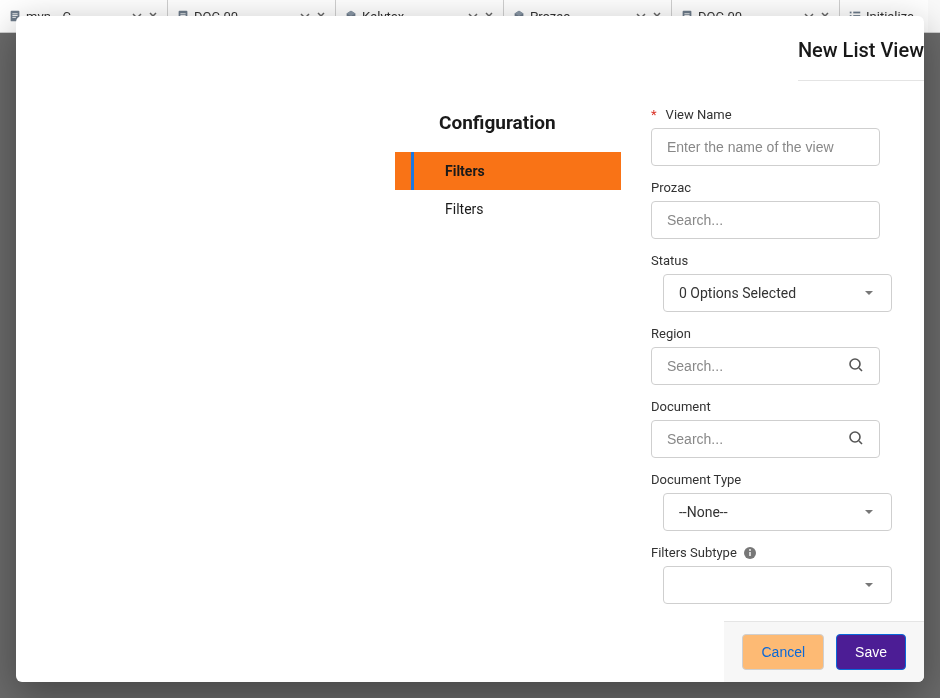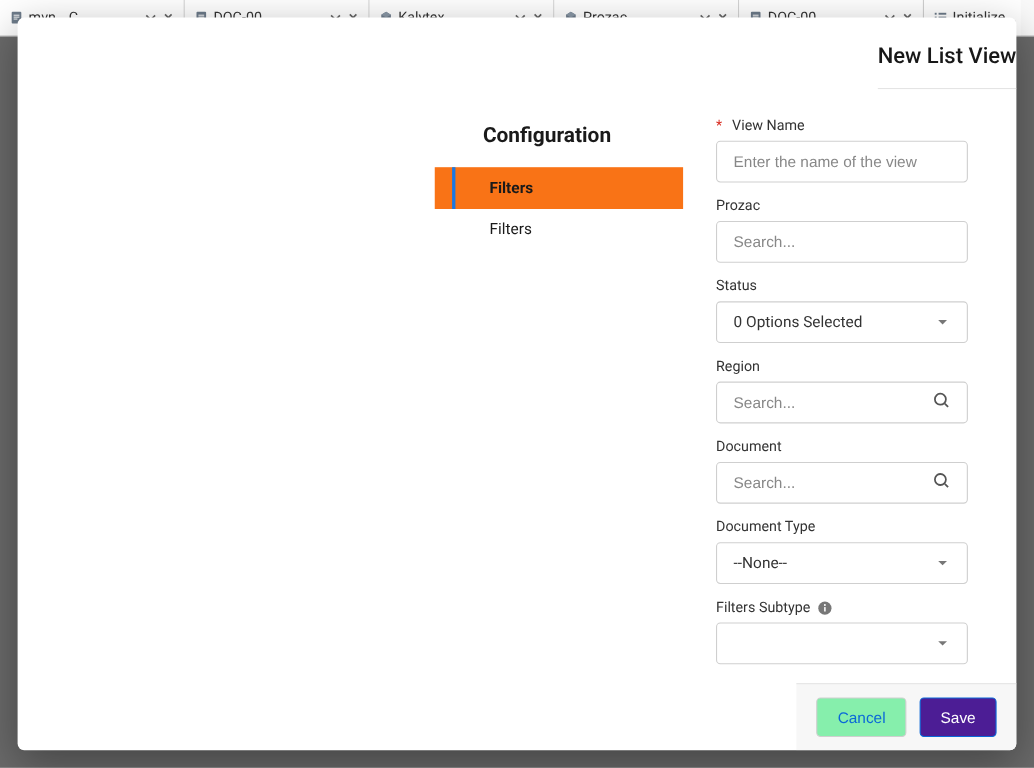--- a/index.html
+++ b/index.html
@@ -137,21 +137,21 @@
       padding: 0 15px;
       display: flex;
       align-items: center;
       justify-content: space-between;
     }
     .text-input::placeholder, .search-box input::placeholder { color: #888; }
     .text-input { outline:none; }
     .search-box input {
       border:none; outline:none; flex:1; font-size:14px; background:transparent;
     }
-    .select-box { cursor:pointer; }
+    .select-box { cursor:pointer;margin-left:12px; }
     .select-text { color:#333; }
     .placeholder-text { color:#888; }
     .dropdown-caret { width:14px; height:14px; fill:#777; }
     .search-icon-slot svg { width:16px; height:16px; stroke:#555; fill:none; }
 
     
     .modal-footer {
       background: #f7f7f7;
       border-top: 1px solid #e5e5e5;
       padding: 12px 18px;
@@ -160,21 +160,21 @@
       gap: 12px;
     }
     .btn {
       height: 36px;
       border-radius: 4px;
       padding: 0 18px;
       font-size: 14px;
       cursor: pointer;
     }
     .btn-secondary {
-      background:#86efac;
+      background:#fdba74;
       border:1px solid #cfcfcf;
       color:#0a68d8;
     }
     .btn-primary {
       background:#4c1d95;
       border:1px solid #0a68d8;
       color:#fff;
       font-weight:500;
     }
   </style>

